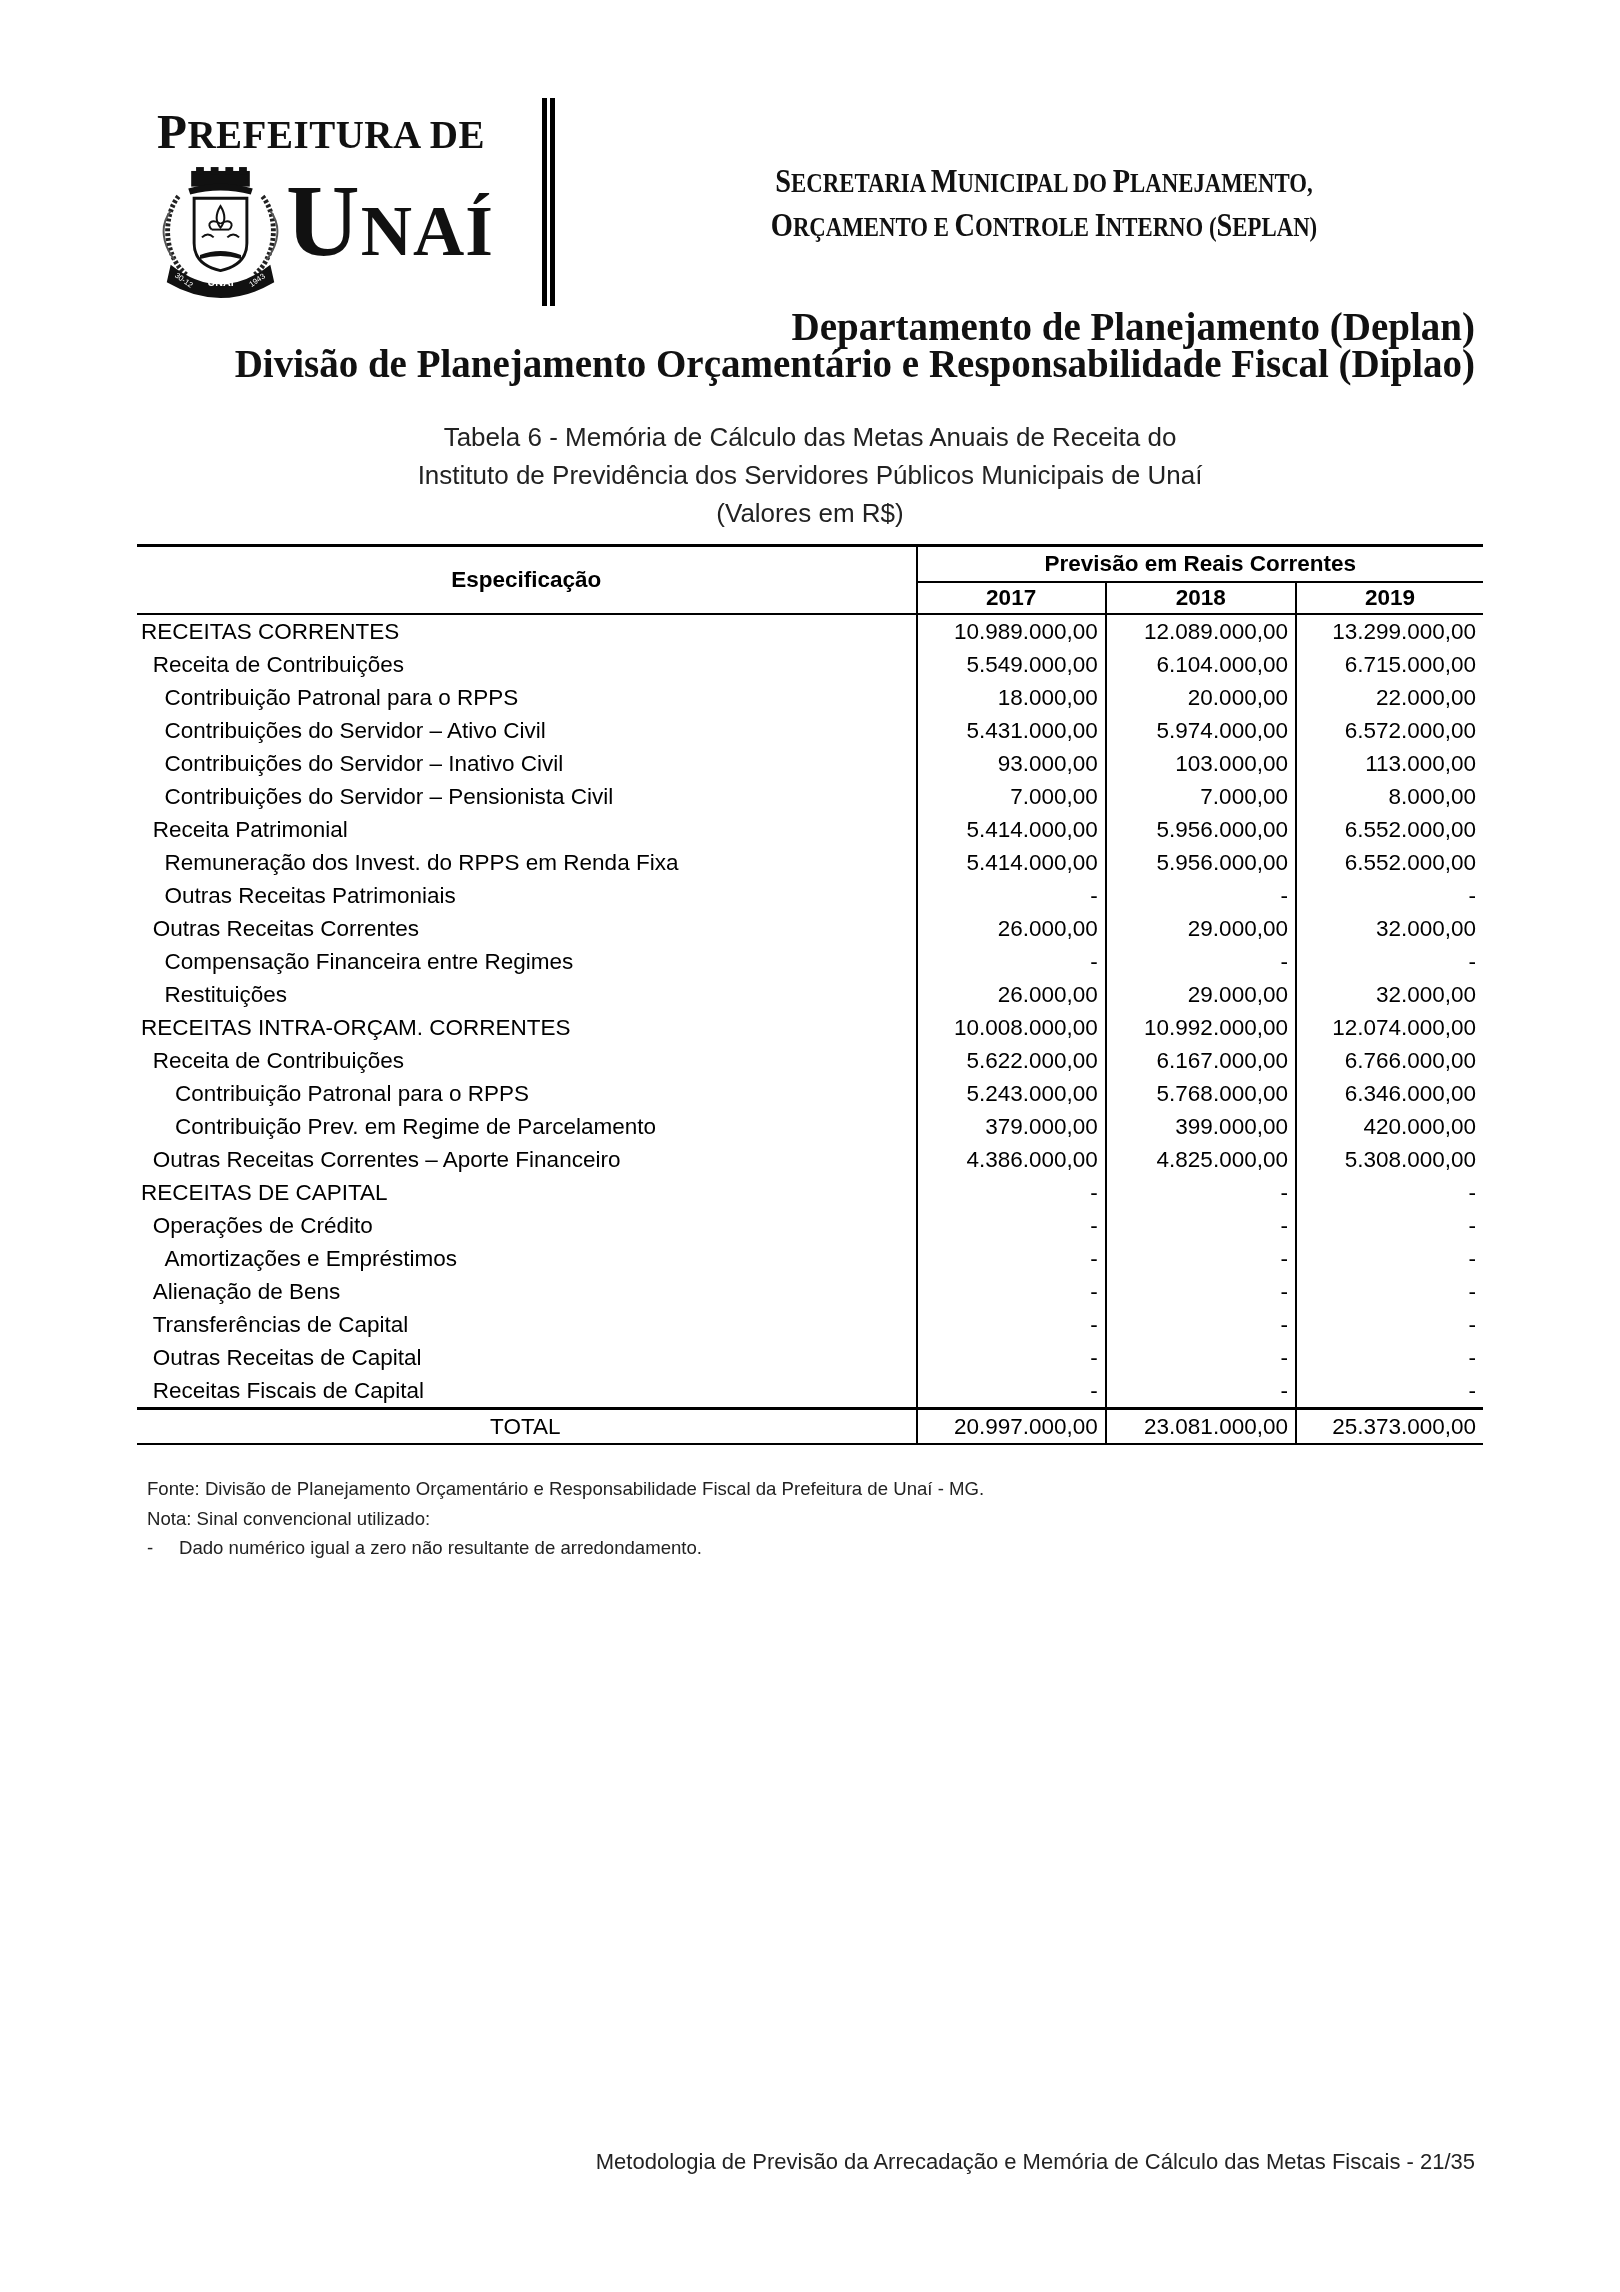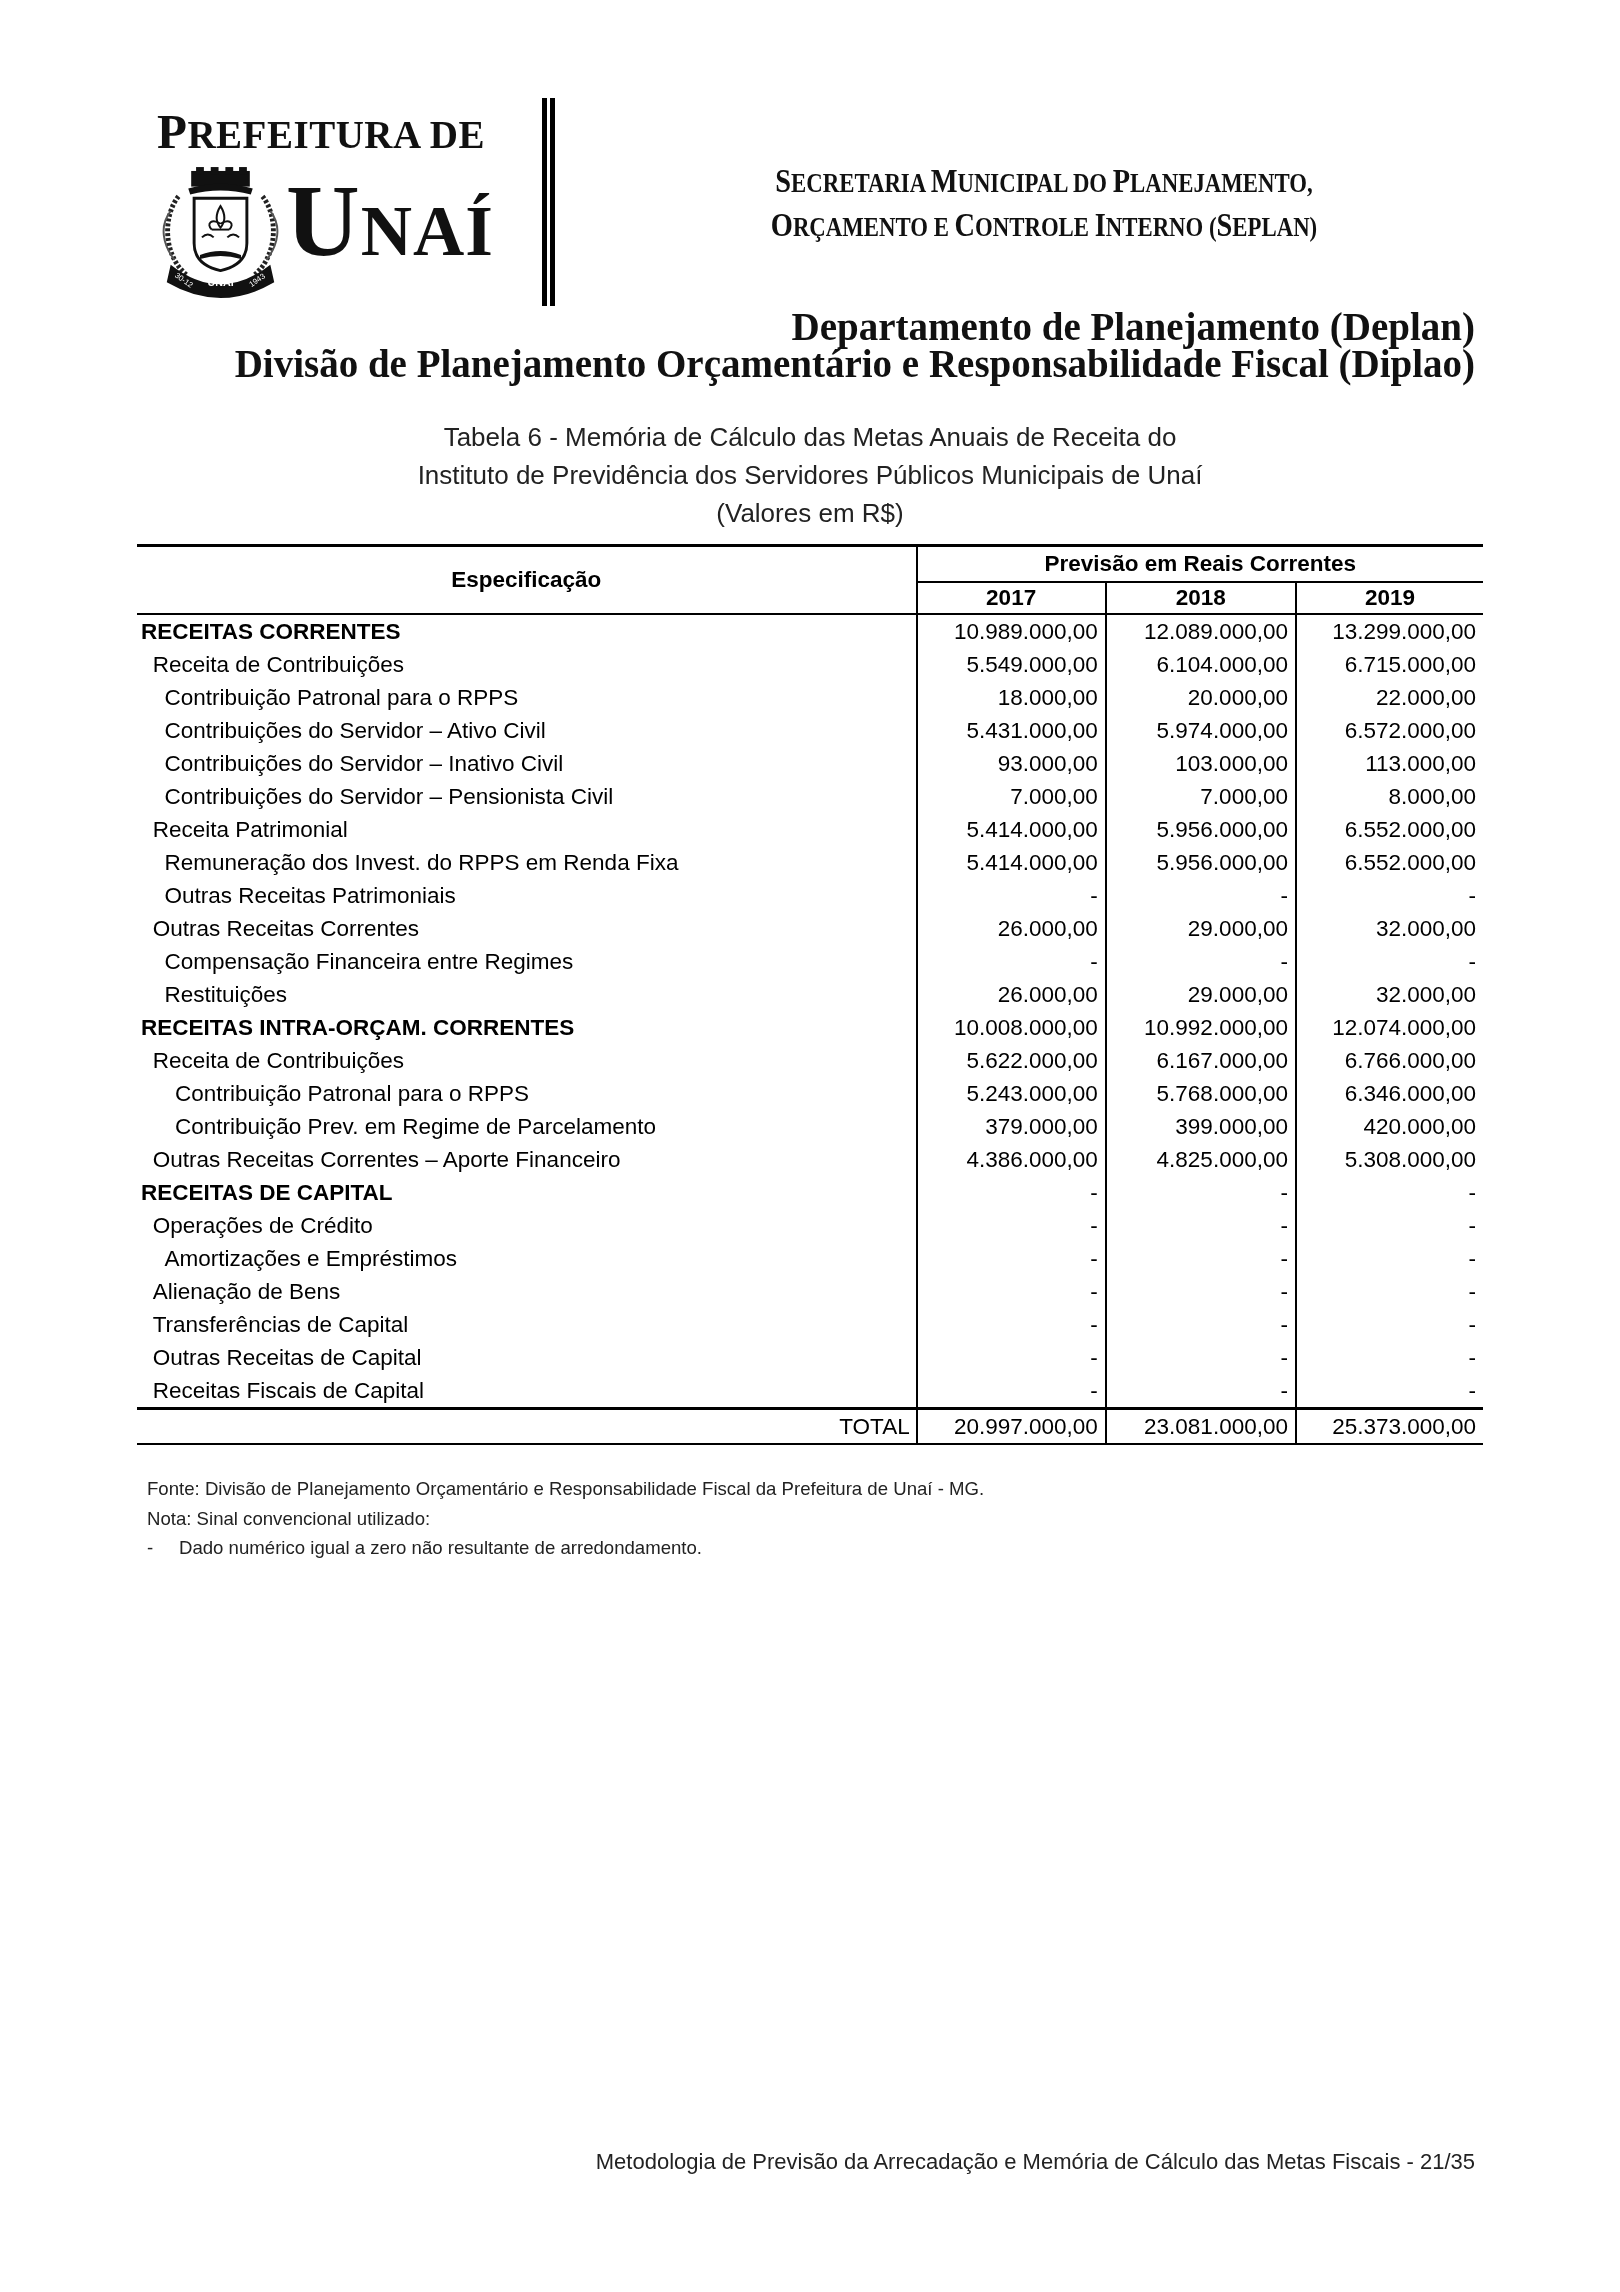--- a/index.html
+++ b/index.html
@@ -52,26 +52,26 @@
   table.t col.c1 { width: 189px; }
   table.t col.c2 { width: 190px; }
   table.t col.c3 { width: 187px; }
   table.t th { font-weight: bold; font-size: 22.5px; padding: 0; }
   table.t thead tr.h1 th { height: 34px; border-top: 3.9px solid #000; }
   table.t thead tr.h2 th { height: 30px; border-top: 2.9px solid #000; border-bottom: 2.9px solid #000; }
   table.t thead th.spec { border-bottom: 2.9px solid #000; }
   table.t td { height: 33px; padding: 0 5.9px 0 3.9px; white-space: nowrap; line-height: 33px; }
   table.t td.num { text-align: right; padding-right: 6.9px; }
   .vl { border-left: 2px solid #000; }
-  .lvl0 { padding-left: 3.9px !important; font-weight: bold; }
+  .lvl0 { padding-left: 3.9px !important; }
   .lvl1 { padding-left: 15.7px !important; }
   .lvl2 { padding-left: 27.4px !important; }
   .lvl3 { padding-left: 38px !important; }
   tr.total td { border-top: 3.9px solid #000; border-bottom: 2.9px solid #000; height: 31px; }
-  tr.total td.lbl { text-align: right; margin-top: 36px; }
+  tr.total td.lbl { text-align: center; margin-top: 36px; }
 
   
   .note { left: 147px; font-size: 18.6px; line-height: 27.4px; color: #222; white-space: nowrap; }
   .footer {
     right: 145px; top: 2149px; font-size: 22px; white-space: nowrap; color: #222;
   }
 </style>
 </head>
 <body>
 

